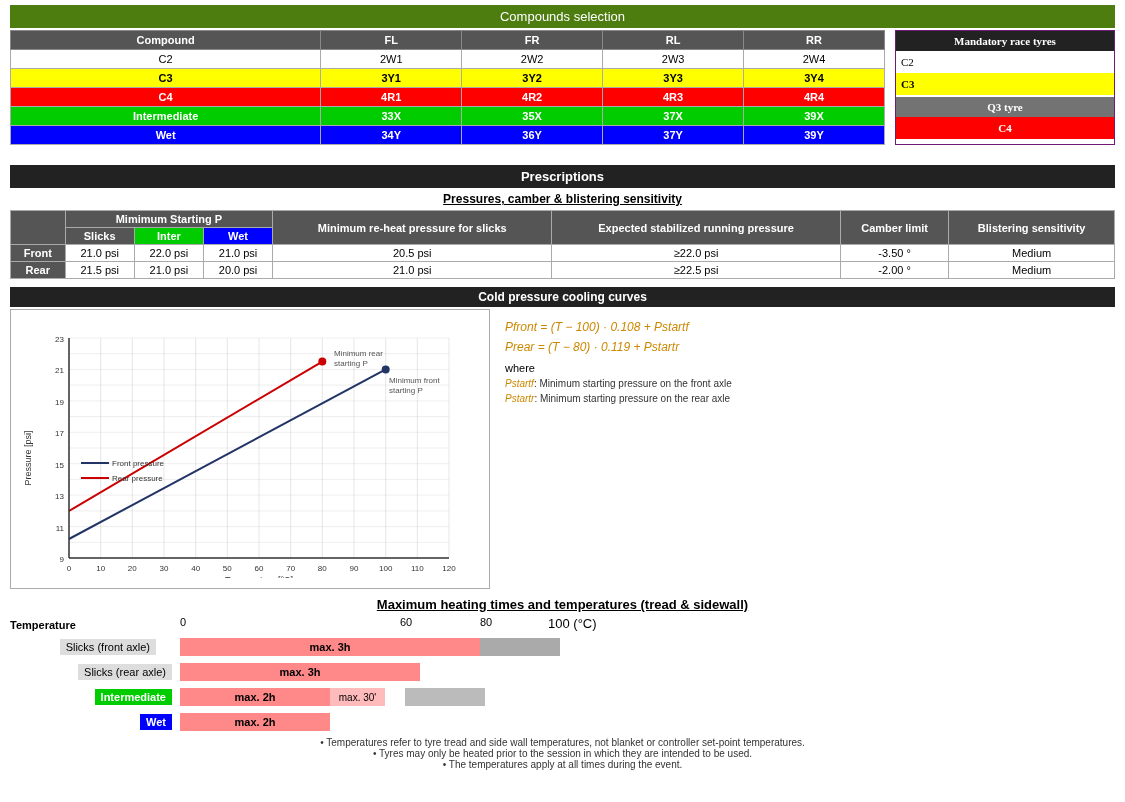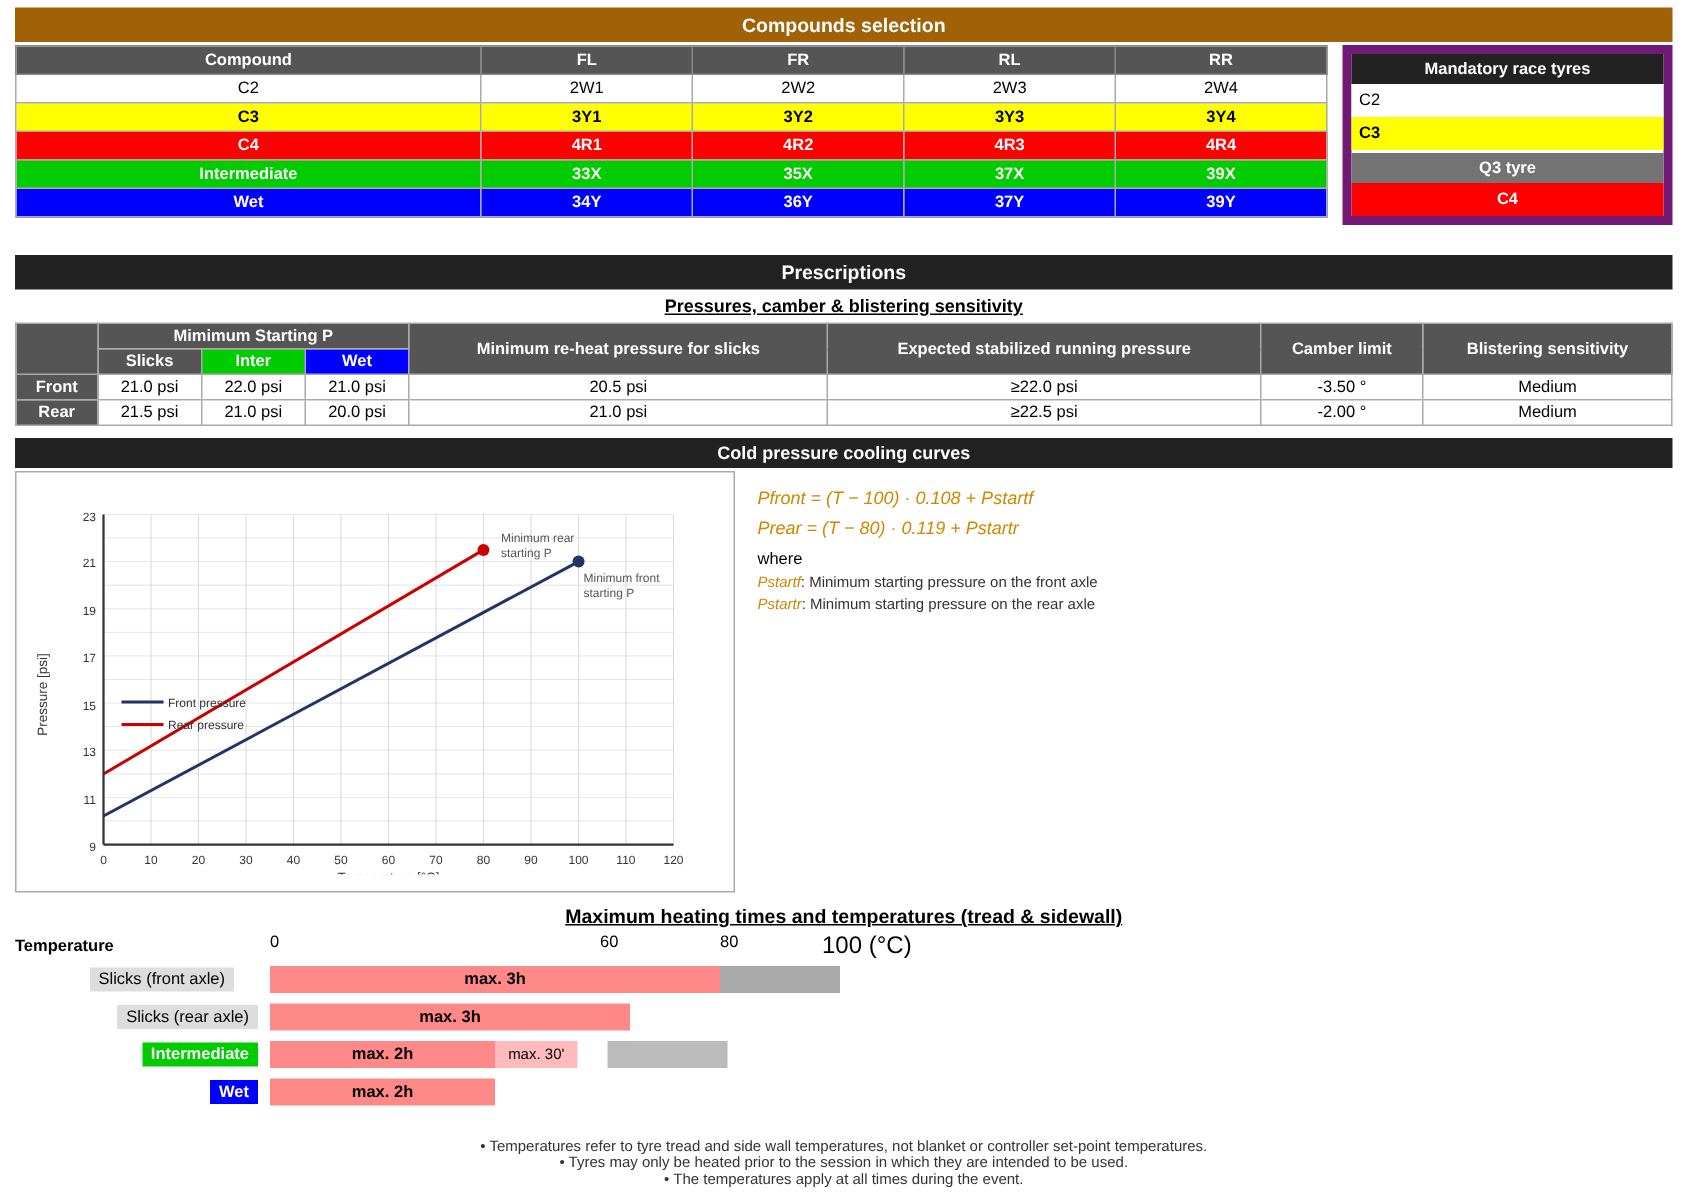--- a/index.html
+++ b/index.html
@@ -2,24 +2,24 @@
 <html><head>
   <meta charset="utf-8">
   <style>
     * { margin: 0; padding: 0; box-sizing: border-box; }
     body { font-family: Arial, sans-serif; font-size: 11px; background: #fff; width: 1125px; }
     
     .main-container { padding: 5px 10px; }
     
     
     .section-header {
-      background: #a16207;
-      color: #fff;
-      text-align: center;
-      font-weight: bold;
+      background: #4d7c0f;
+      color: #fff;
+      text-align: center;
+      font-weight: normal;
       font-size: 13px;
       padding: 4px;
       margin-bottom: 2px;
     }
     
     .compounds-layout {
       display: flex;
       gap: 10px;
       margin-bottom: 20px;
     }
@@ -46,22 +46,23 @@
       border: 1px solid #aaa;
       font-size: 11px;
     }
     .row-c2 { background: #fff; }
     .row-c3 { background: #ffff00; font-weight: bold; }
     .row-c4 { background: #ff0000; color: #fff; font-weight: bold; }
     .row-inter { background: #00cc00; color: #fff; font-weight: bold; }
     .row-wet { background: #0000ff; color: #fff; font-weight: bold; }
     
     .mandatory-box {
-      border: 6px solid #701a75;
+      border: 1px solid #701a75;
       height: 100%;
+      font-family: Liberation Serif, serif;
     }
     .mandatory-header {
       background: #222;
       color: #fff;
       text-align: center;
       font-weight: bold;
       padding: 4px;
       font-size: 11px;
     }
     .mandatory-c2 { background: #fff; padding: 5px; }
@@ -166,21 +167,21 @@
       display: flex;
       align-items: center;
       margin-bottom: 3px;
       height: 22px;
     }
     
     .heating-notes {
       text-align: center;
       font-size: 10px;
       color: #333;
-      margin-top: 20px;
+      margin-top: 4px;
     }
   </style>
 </head>
 <body>
 
 <div class="main-container">
 
   <div class="section-header">Compounds selection</div>
 
   <div class="compounds-layout">
@@ -393,21 +394,21 @@
 
   <div style="display:flex;align-items:center;margin-bottom:2px;">
     <div style="width:170px;">
       <span style="font-size:11px;font-weight:bold;">Temperature</span>
     </div>
     <div style="flex:1;position:relative;height:18px;">
 
       <span style="position:absolute;left:0px;font-size:11px;">0</span>
       <span style="position:absolute;left:220px;font-size:11px;">60</span>
       <span style="position:absolute;left:300px;font-size:11px;">80</span>
-      <span style="position:absolute;left:368px;font-size:16px;">100 (°C)</span>
+      <span style="position:absolute;left:368px;font-size:13px;">100 (°C)</span>
     </div>
   </div>
 
   <div class="heating-row">
     <div style="width:170px;text-align:right;padding-right:24px;">
       <span style="background:#ddd;padding:2px 6px;font-size:11px;">Slicks (front axle)</span>
     </div>
     <div style="flex:1;position:relative;height:22px;">
       <div style="position:absolute;left:0;top:2px;width:300px;height:18px;background:#ff8888;display:flex;align-items:center;justify-content:center;font-size:11px;font-weight:bold;">max. 3h</div>
       <div style="position:absolute;left:300px;top:2px;width:80px;height:18px;background:#aaa;"></div>

